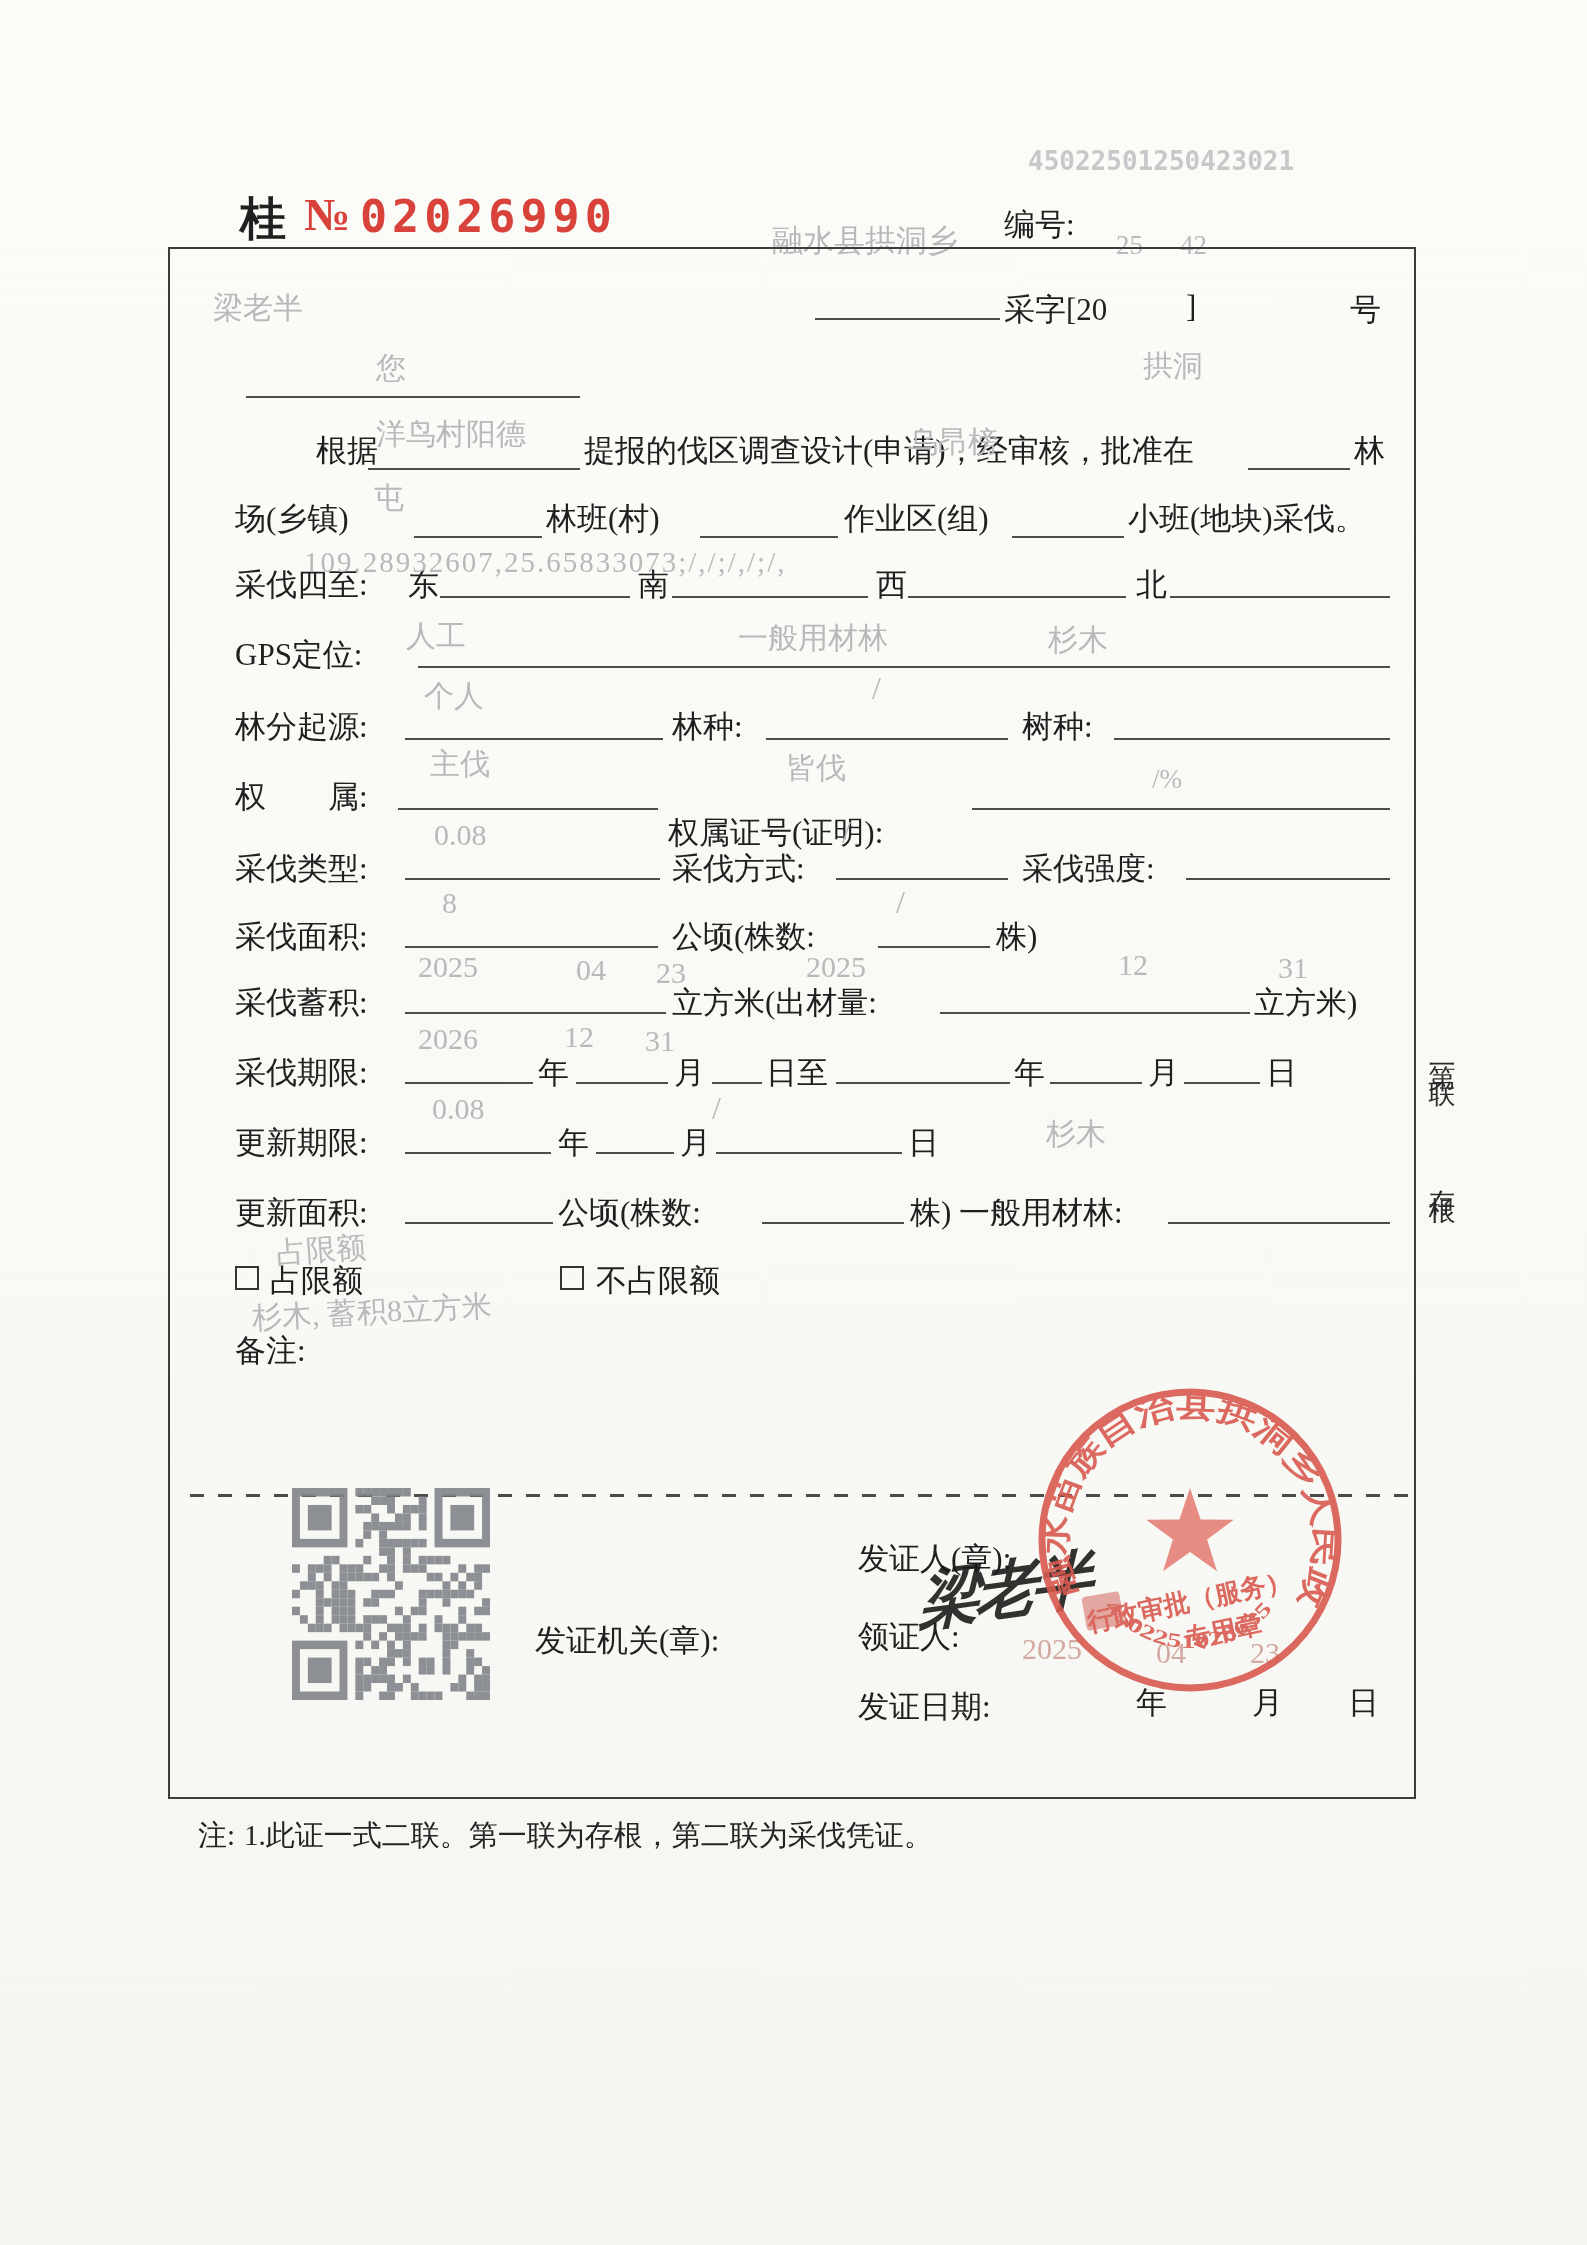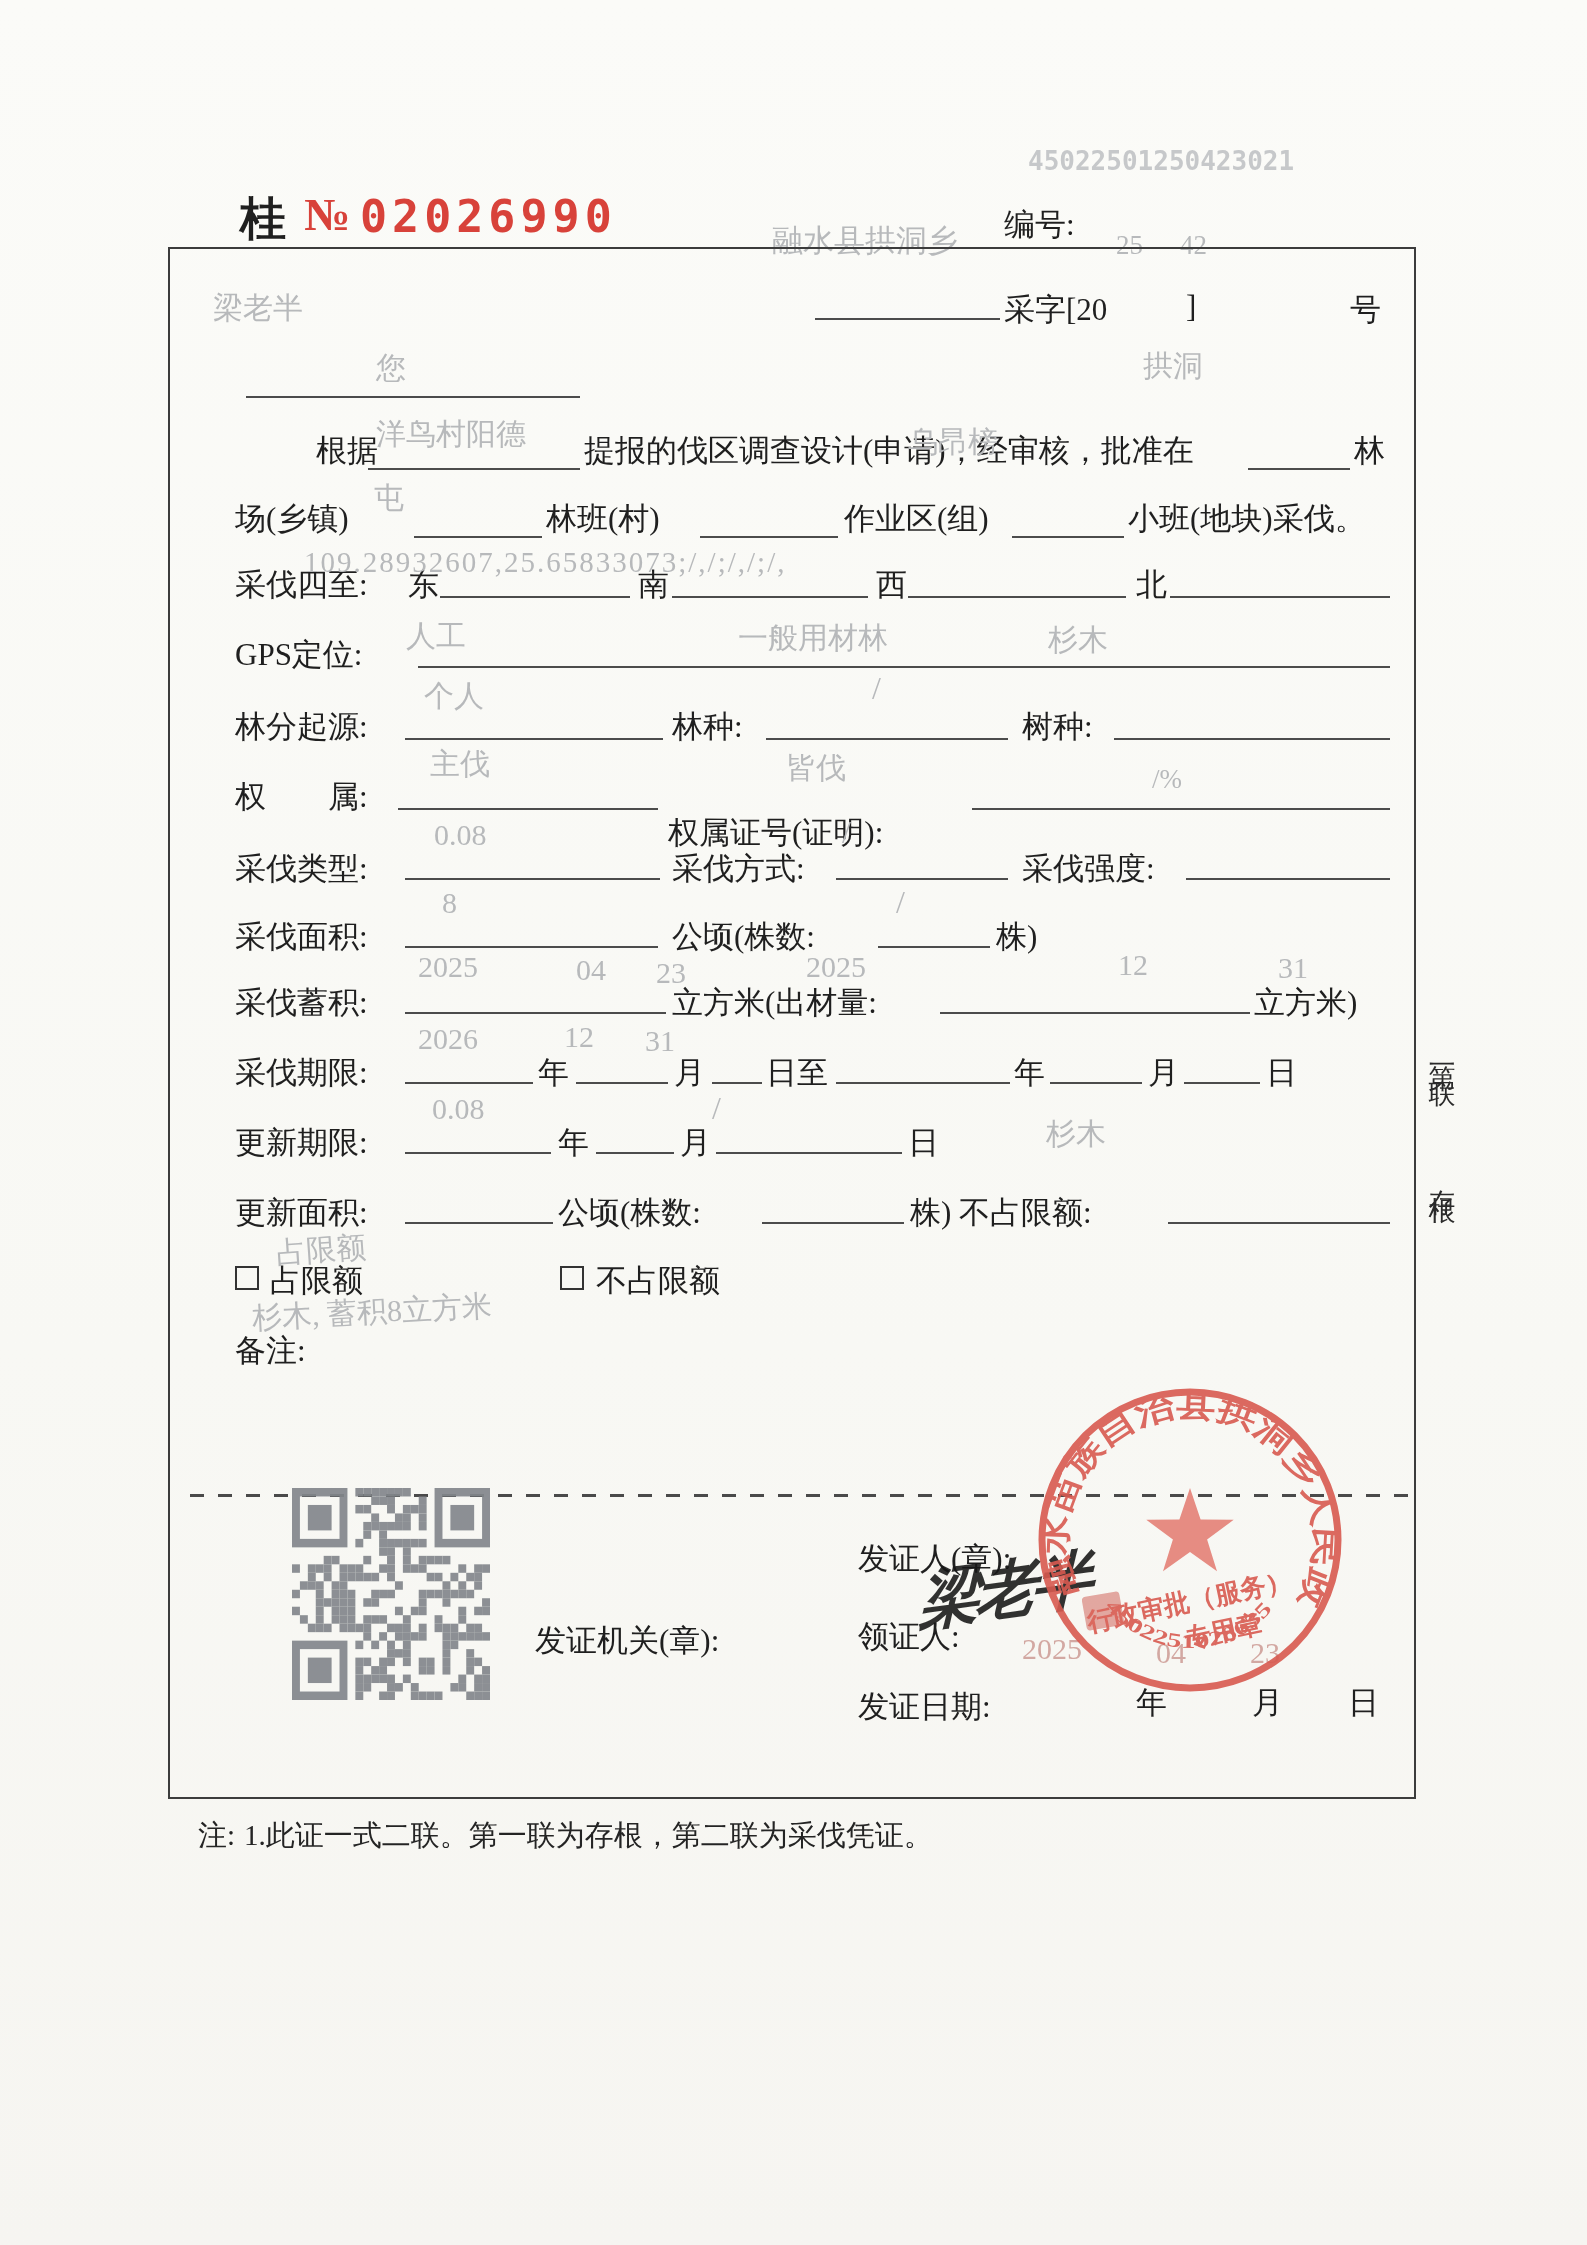--- a/index.html
+++ b/index.html
@@ -161,21 +161,21 @@
   <span class="t" style="left:680px; top:1122px;">月</span>
   <span class="f" style="left:712px; top:1090px; font-size:32px;">/</span>
   <div class="ln" style="left:716px; top:1152px; width:186px;"></div>
   <span class="t" style="left:908px; top:1122px;">日</span>
   <span class="f" style="left:1046px; top:1114px;">杉木</span>
 
   <span class="t" style="left:235px; top:1192px;">更新面积:</span>
   <div class="ln" style="left:405px; top:1222px; width:148px;"></div>
   <span class="t" style="left:558px; top:1192px;">公顷(株数:</span>
   <div class="ln" style="left:762px; top:1222px; width:142px;"></div>
-  <span class="t" style="left:910px; top:1192px;">株) 不占限额:</span>
+  <span class="t" style="left:910px; top:1192px;">株) 一般用材林:</span>
   <div class="ln" style="left:1168px; top:1222px; width:222px;"></div>
 
   <span class="cb" style="left:235px; top:1266px;"></span>
   <span class="t" style="left:270px; top:1260px;">占限额</span>
   <span class="cb" style="left:560px; top:1266px;"></span>
   <span class="t" style="left:596px; top:1260px;">不占限额</span>
   <span class="f" style="left:276px; top:1230px; transform:rotate(-4deg);">占限额</span>
   <span class="f" style="left:252px; top:1292px; transform:rotate(-3deg);">杉木, 蓄积8立方米</span>
 
   <span class="t" style="left:235px; top:1330px;">备注:</span>

